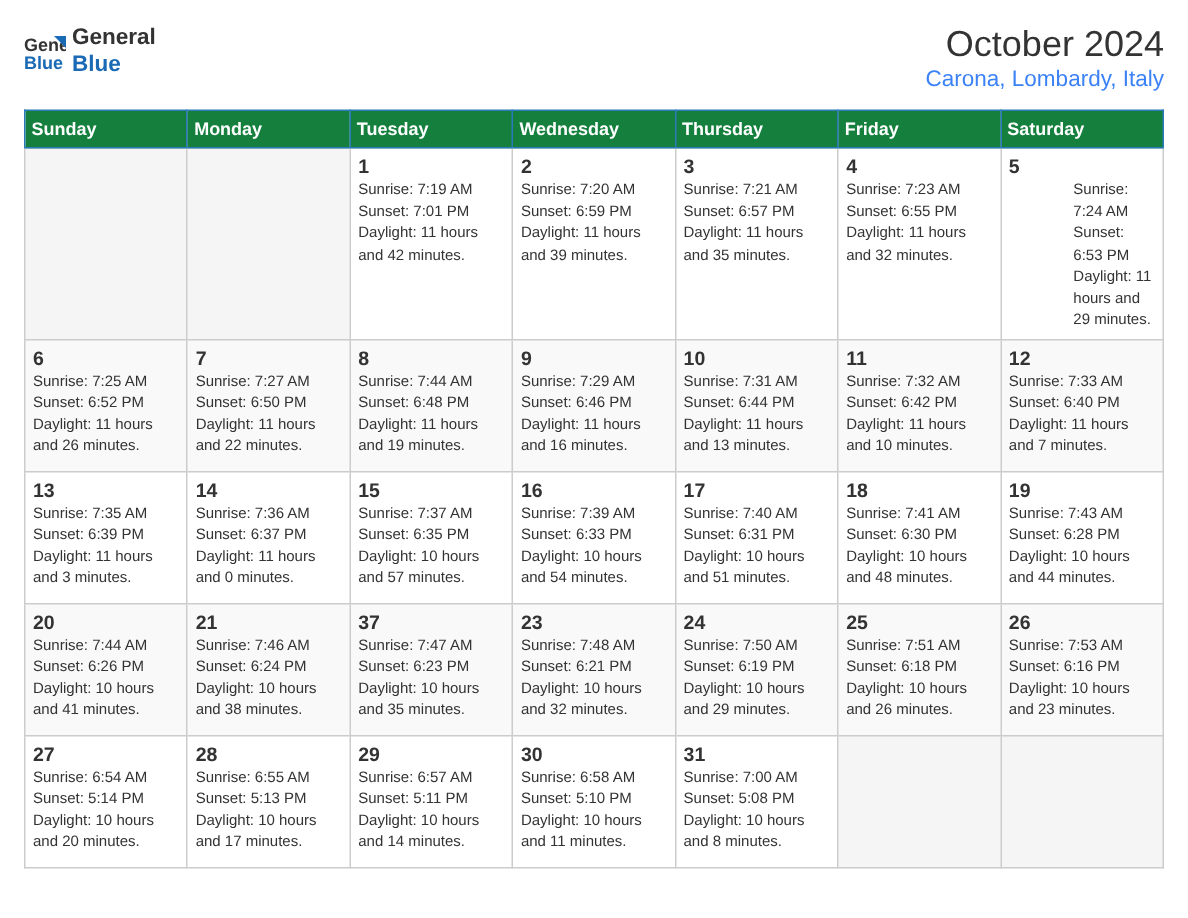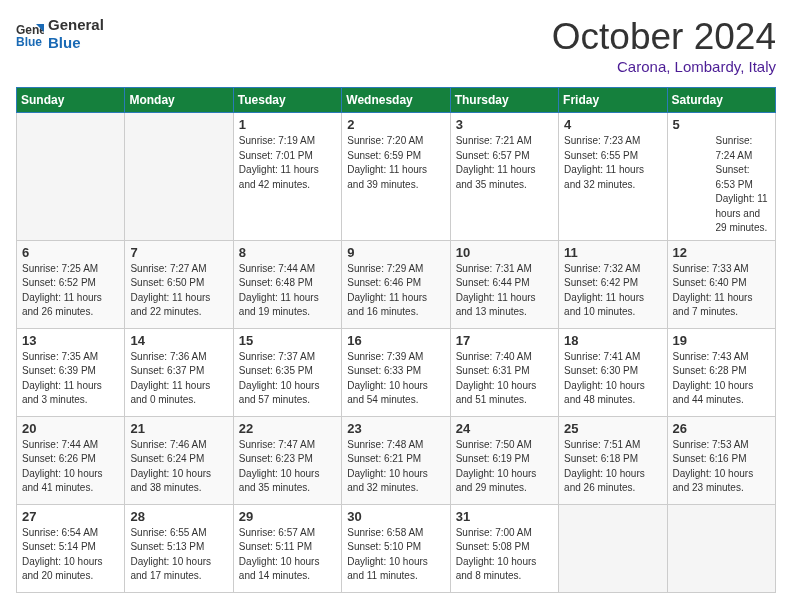--- a/index.html
+++ b/index.html
@@ -22,27 +22,27 @@
       gap: 4px;
     }
     .logo-icon {
       width: 28px;
       height: 28px;
     }
     .title-block {
       text-align: right;
     }
     .month-title {
-      font-size: 37px;
+      font-size: 24px;
       font-weight: normal;
       color: #333;
     }
     .subtitle {
       font-size: 15px;
-      color: #4c1d95;
+      color: #3b82f6;
     }
     table {
       width: 100%;
       border-collapse: collapse;
       table-layout: fixed;
     }
     th {
       background: #15803d;
       color: #fff;
       font-size: 12px;
@@ -240,21 +240,21 @@
 Sunset: 6:26 PM
 Daylight: 10 hours and 41 minutes.</div>
         </td>
         <td>
           <span class="day-num">21</span>
           <div class="day-info" style="white-space: pre-line;">Sunrise: 7:46 AM
 Sunset: 6:24 PM
 Daylight: 10 hours and 38 minutes.</div>
         </td>
         <td>
-          <span class="day-num">22</span>
+          <span class="day-num">37</span>
           <div class="day-info" style="white-space: pre-line;">Sunrise: 7:47 AM
 Sunset: 6:23 PM
 Daylight: 10 hours and 35 minutes.</div>
         </td>
         <td>
           <span class="day-num">23</span>
           <div class="day-info" style="white-space: pre-line;">Sunrise: 7:48 AM
 Sunset: 6:21 PM
 Daylight: 10 hours and 32 minutes.</div>
         </td>

